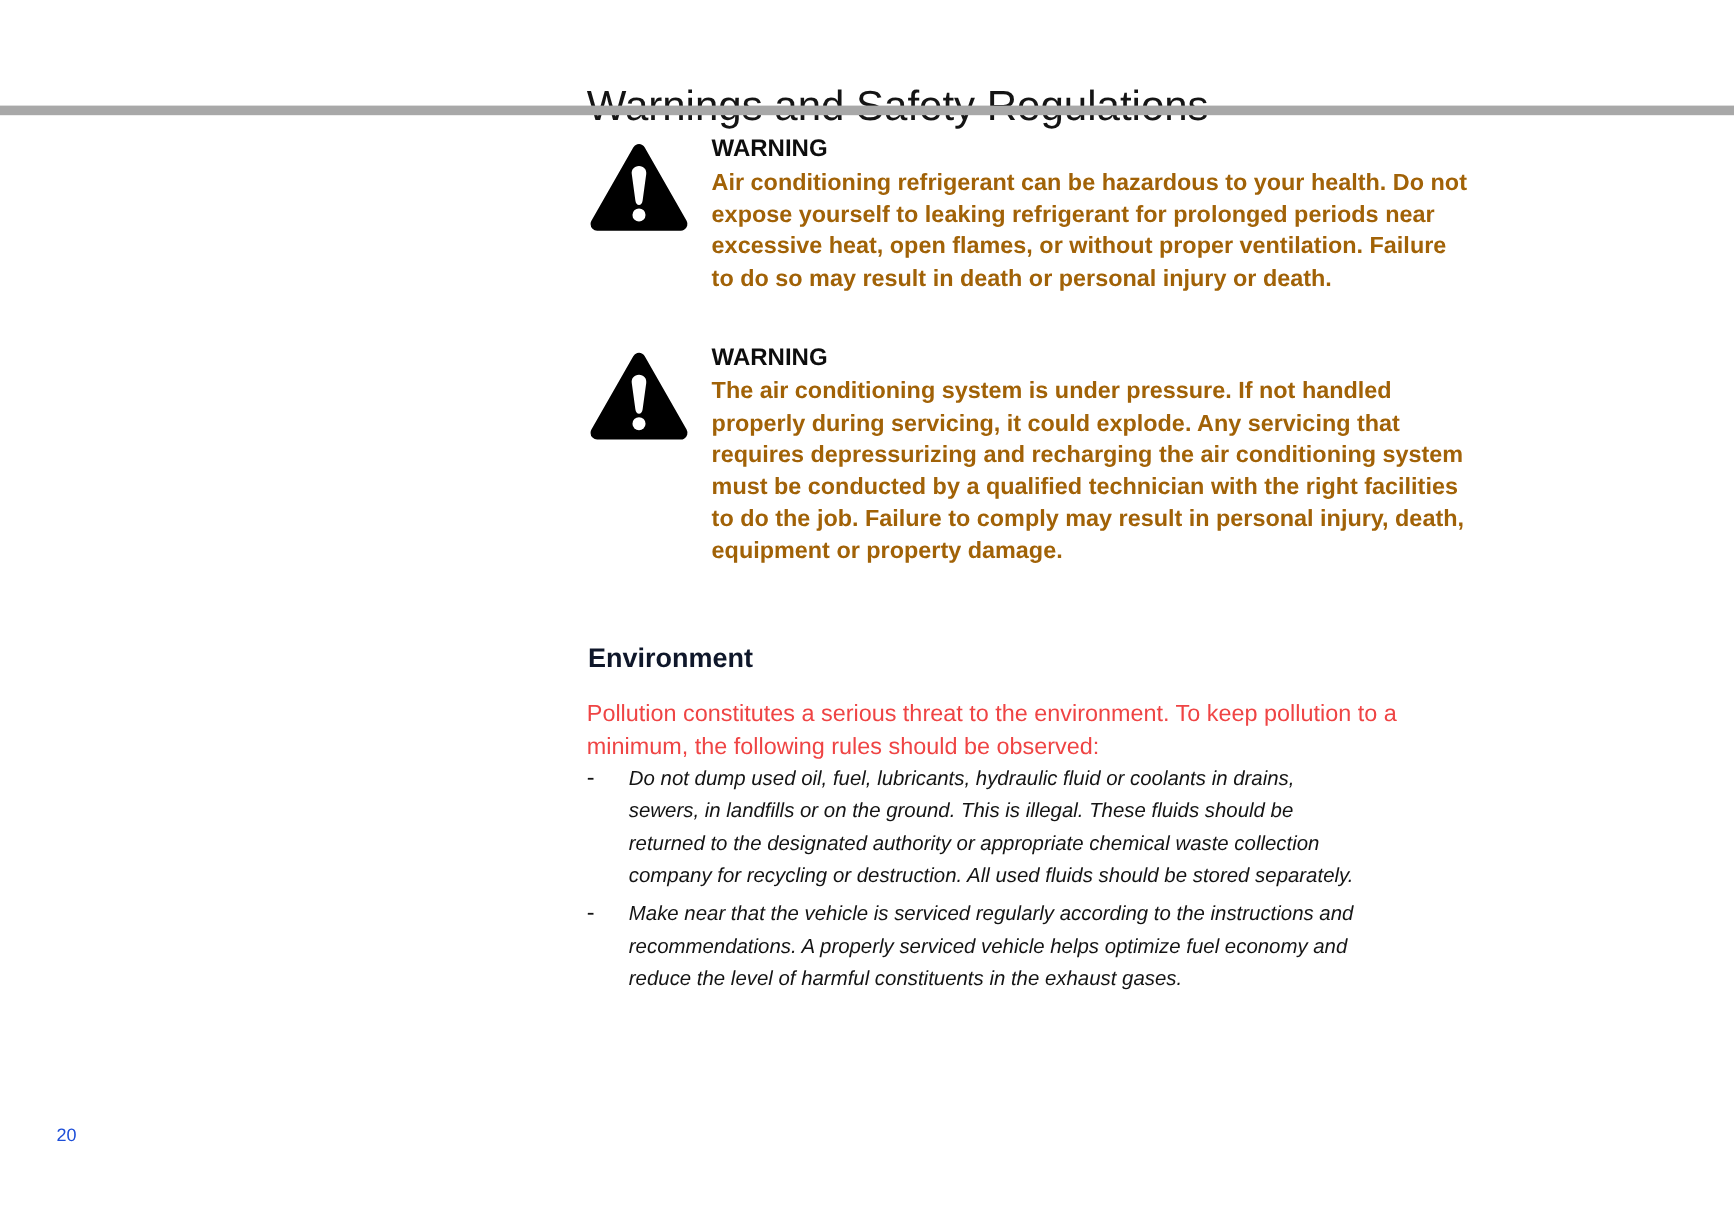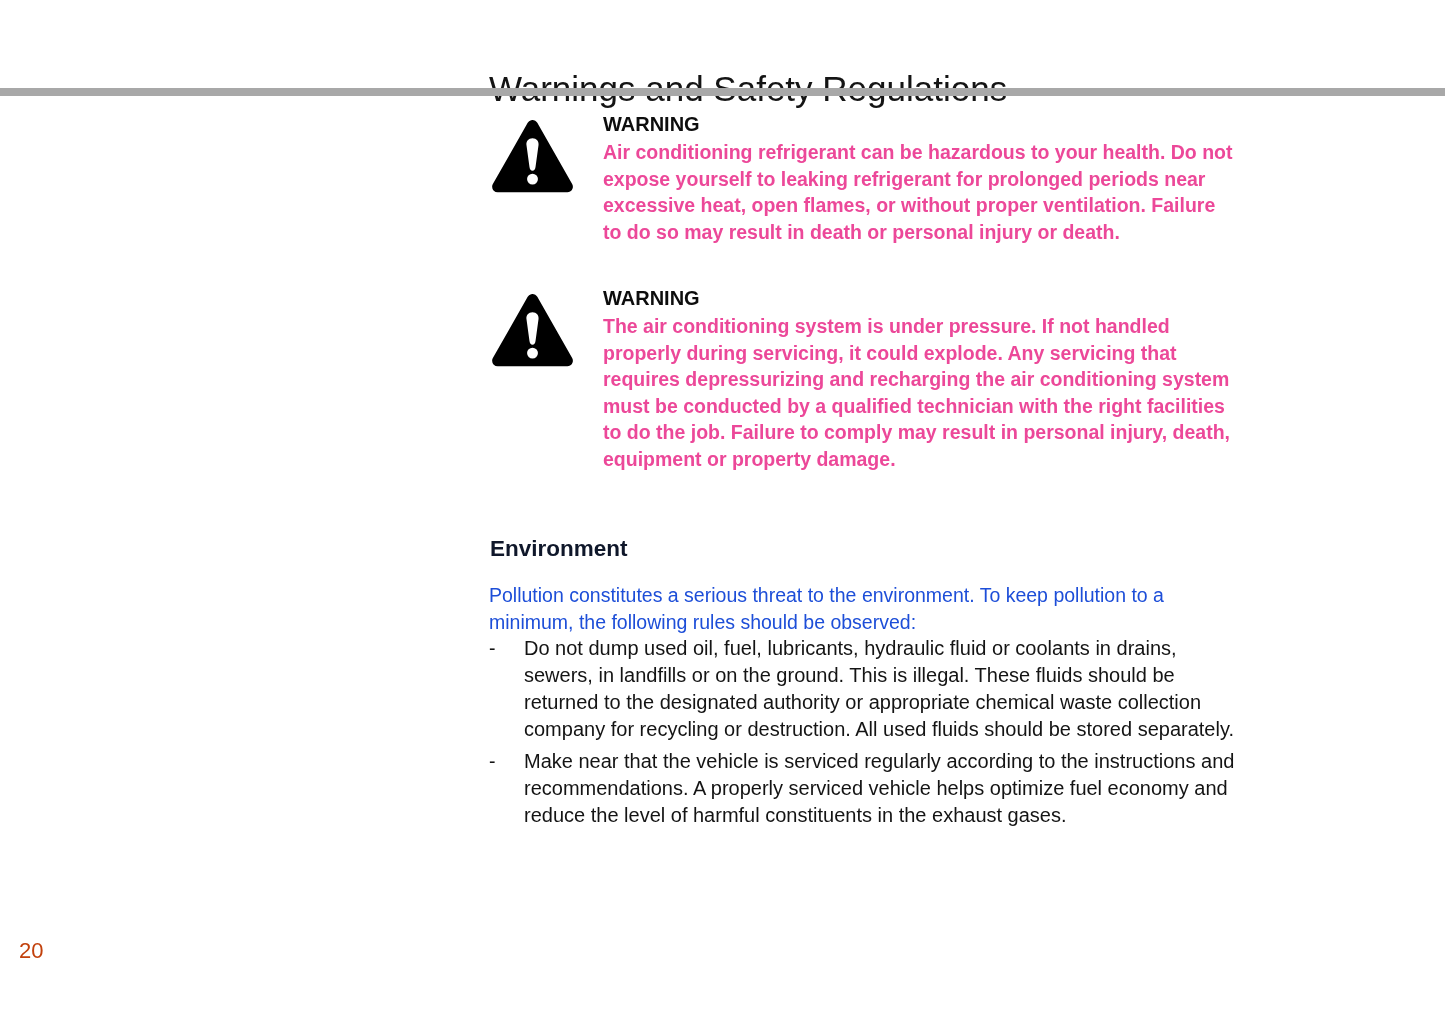--- a/index.html
+++ b/index.html
@@ -31,21 +31,20 @@
     top: 88px;
     width: 1445px;
     height: 8px;
     background: #a8a8a8;
   }
   .warning-block {
     position: absolute;
     left: 490px;
     display: flex;
     align-items: flex-start;
-    gap: 10px;
   }
   .warning-block.first  { top: 112px; }
   .warning-block.second { top: 286px; }
   .warning-icon {
     width: 85px;
     height: 80px;
     flex: 0 0 85px;
     margin-top: 5px;
   }
   .warning-text-col {
@@ -56,39 +55,39 @@
     font-size: 20px;
     font-weight: 700;
     line-height: 24px;
     color: #0d0d0d;
   }
   .warning-body {
     margin-top: 3px;
     font-size: 19.5px;
     font-weight: 700;
     line-height: 26.5px;
-    color: #ec4899;
+    color: #a16207;
     white-space: pre-line;
   }
   .env-heading {
     position: absolute;
     left: 490px;
     top: 517px;
     font-size: 22.5px;
     font-weight: 700;
     color: #0f172a;
   }
   .env-intro {
     position: absolute;
     left: 489px;
     top: 562px;
     width: 820px;
     font-size: 19.5px;
     line-height: 27px;
-    color: #1d4ed8;
+    color: #ef4444;
     white-space: pre-line;
   }
   .bullet-list {
     position: absolute;
     left: 489px;
     top: 635px;
     width: 840px;
   }
   .bullet-item {
     display: flex;
@@ -98,31 +97,32 @@
     margin-top: 5px;
   }
   .bullet-marker {
     flex: 0 0 35px;
     font-size: 19.5px;
     line-height: 27px;
     color: #141414;
   }
   .bullet-text {
     flex: 1 1 auto;
-    font-size: 20px;
+    font-size: 17px;
     line-height: 27px;
     color: #141414;
     white-space: pre-line;
+    font-style: italic;
   }
   .page-number {
     position: absolute;
-    left: 19px;
+    left: 47px;
     top: 938px;
-    font-size: 22px;
-    color: #c2410c;
+    font-size: 15px;
+    color: #1d4ed8;
   }
 </style>
 </head>
 <body>
 
 <h1 class="page-title">Warnings and Safety Regulations</h1>
 
 <div class="divider-rule"></div>
 
 <section class="warning-block first">

